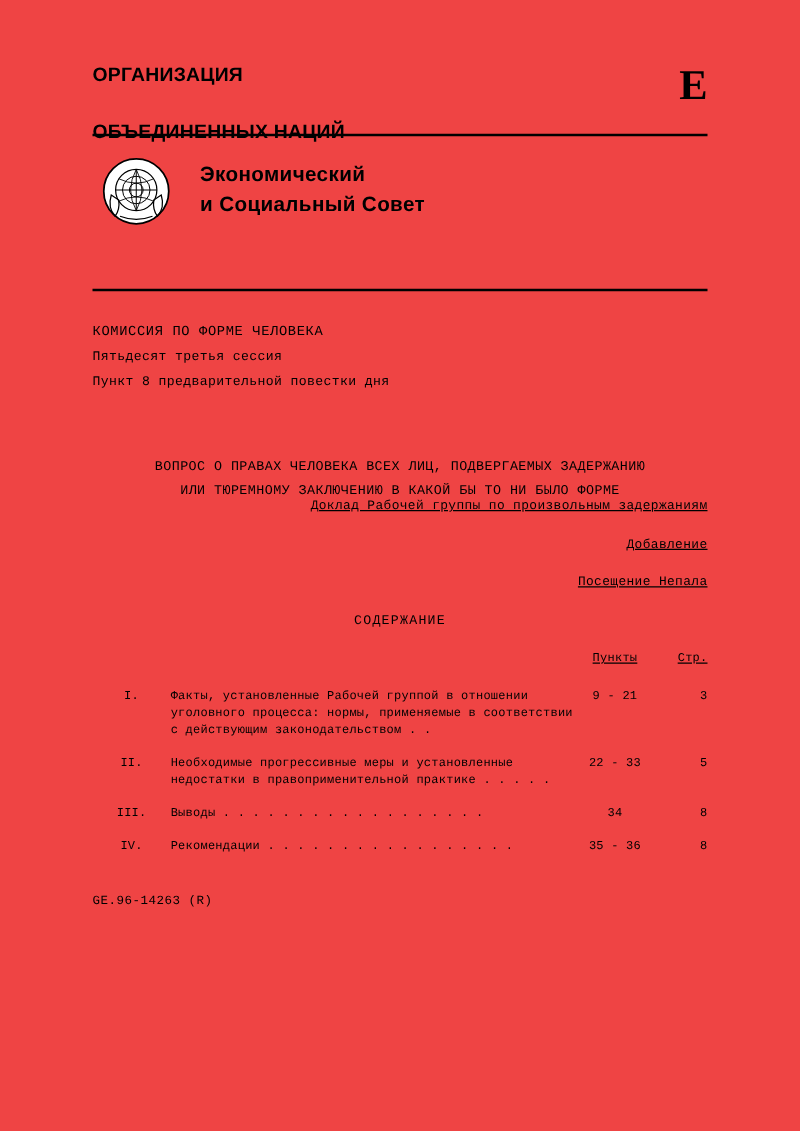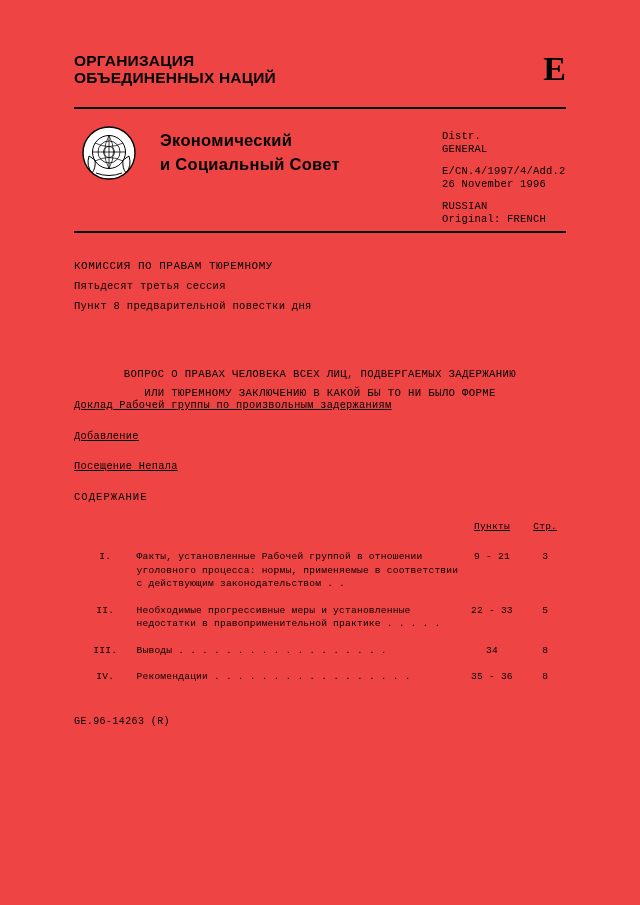--- a/index.html
+++ b/index.html
@@ -30,21 +30,21 @@
     width: 492px;
   }
   .org-name {
     font-family: "Liberation Sans", sans-serif;
     font-size: 15.5px;
     font-weight: bold;
     letter-spacing: 0.2px;
     line-height: 17px;
     color: #000;
   }
-  .org-line2 { display: block; }
+  .org-line2 { display: block; margin-top: 28px; }
   .big-e {
     position: absolute;
     right: 0;
     top: 0;
     font-family: "Liberation Serif", serif;
     font-size: 34px;
     font-weight: bold;
     line-height: 34px;
   }
 
@@ -120,34 +120,35 @@
     font-family: "Liberation Mono", monospace;
     font-size: 10.7px;
     line-height: 19px;
     letter-spacing: 0.35px;
     margin-top: 17px;
   }
   .subtitle {
     position: absolute;
     left: 74px;
     width: 492px;
-    text-align: left;
+    text-align: right;
     font-family: "Liberation Mono", monospace;
     font-size: 10.3px;
     letter-spacing: 0.3px;
   }
   .u { text-decoration: underline; }
   .sub-report { top: 399px; }
   .sub-add { top: 430px; }
   .sub-visit { top: 460px; }
   .contents-hdr {
     position: absolute;
     left: 74px;
     top: 491px;
     width: 492px;
+    text-align: center;
     font-family: "Liberation Mono", monospace;
     font-size: 10.6px;
     letter-spacing: 1px;
   }
 
   
   .toc {
     position: absolute;
     left: 74px;
     top: 521px;
@@ -160,21 +161,21 @@
     border-collapse: collapse;
     width: 100%;
   }
   .toc td {
     vertical-align: top;
     padding: 0;
   }
   .col-num { width: 60px; text-align: center; }
   .col-title { width: 310px; padding-right: 4px; }
   .col-para { width: 62px; text-align: center; margin-top: 44px; }
-  .col-page { width: 40px; text-align: center; }
+  .col-page { width: 40px; text-align: right; }
 
   .toc-head td { padding-bottom: 18px; }
   .toc-head .hh { text-decoration: underline; }
 
   .toc-row td { padding-bottom: 13px; line-height: 13.5px; }
   .dots { letter-spacing: 0.2px; }
 
   
   .footer {
     position: absolute;
@@ -219,34 +220,24 @@
         <path d="M47 30 Q50 40 44 47 Q40 42 41 34 Z" fill="none" stroke="#000000" stroke-width="1"></path>
         <path d="M14 47 Q27 52 40 47" fill="none" stroke="#000000" stroke-width="1"></path>
       </svg>
     </div>
 
     <div class="ecosoc">
       <span>Экономический</span>
       <span class="l2">и Социальный Совет</span>
     </div>
 
-    <div class="distr-block">
-      <div>Distr.</div>
-      <div>GENERAL</div>
-      <span class="gap"></span>
-      <div>E/CN.4/1997/4/Add.2</div>
-      <div>26 November 1996</div>
-      <span class="gap"></span>
-      <div>RUSSIAN</div>
-      <div>Original:  FRENCH</div>
-    </div>
   </div>
 
   <div class="commission">
-    <div class="ln1">КОМИССИЯ ПО ПРАВАМ ТЮРЕМНОМУ</div>
+    <div class="ln1">КОМИССИЯ ПО ФОРМЕ ЧЕЛОВЕКА</div>
     <div>Пятьдесят третья сессия</div>
     <div>Пункт 8 предварительной повестки дня</div>
   </div>
 
   <div class="main-title">
     <div>ВОПРОС О ПРАВАХ ЧЕЛОВЕКА ВСЕХ ЛИЦ, ПОДВЕРГАЕМЫХ ЗАДЕРЖАНИЮ</div>
     <div>ИЛИ ТЮРЕМНОМУ ЗАКЛЮЧЕНИЮ В КАКОЙ БЫ ТО НИ БЫЛО ФОРМЕ</div>
   </div>
 
   <div class="subtitle sub-report">

